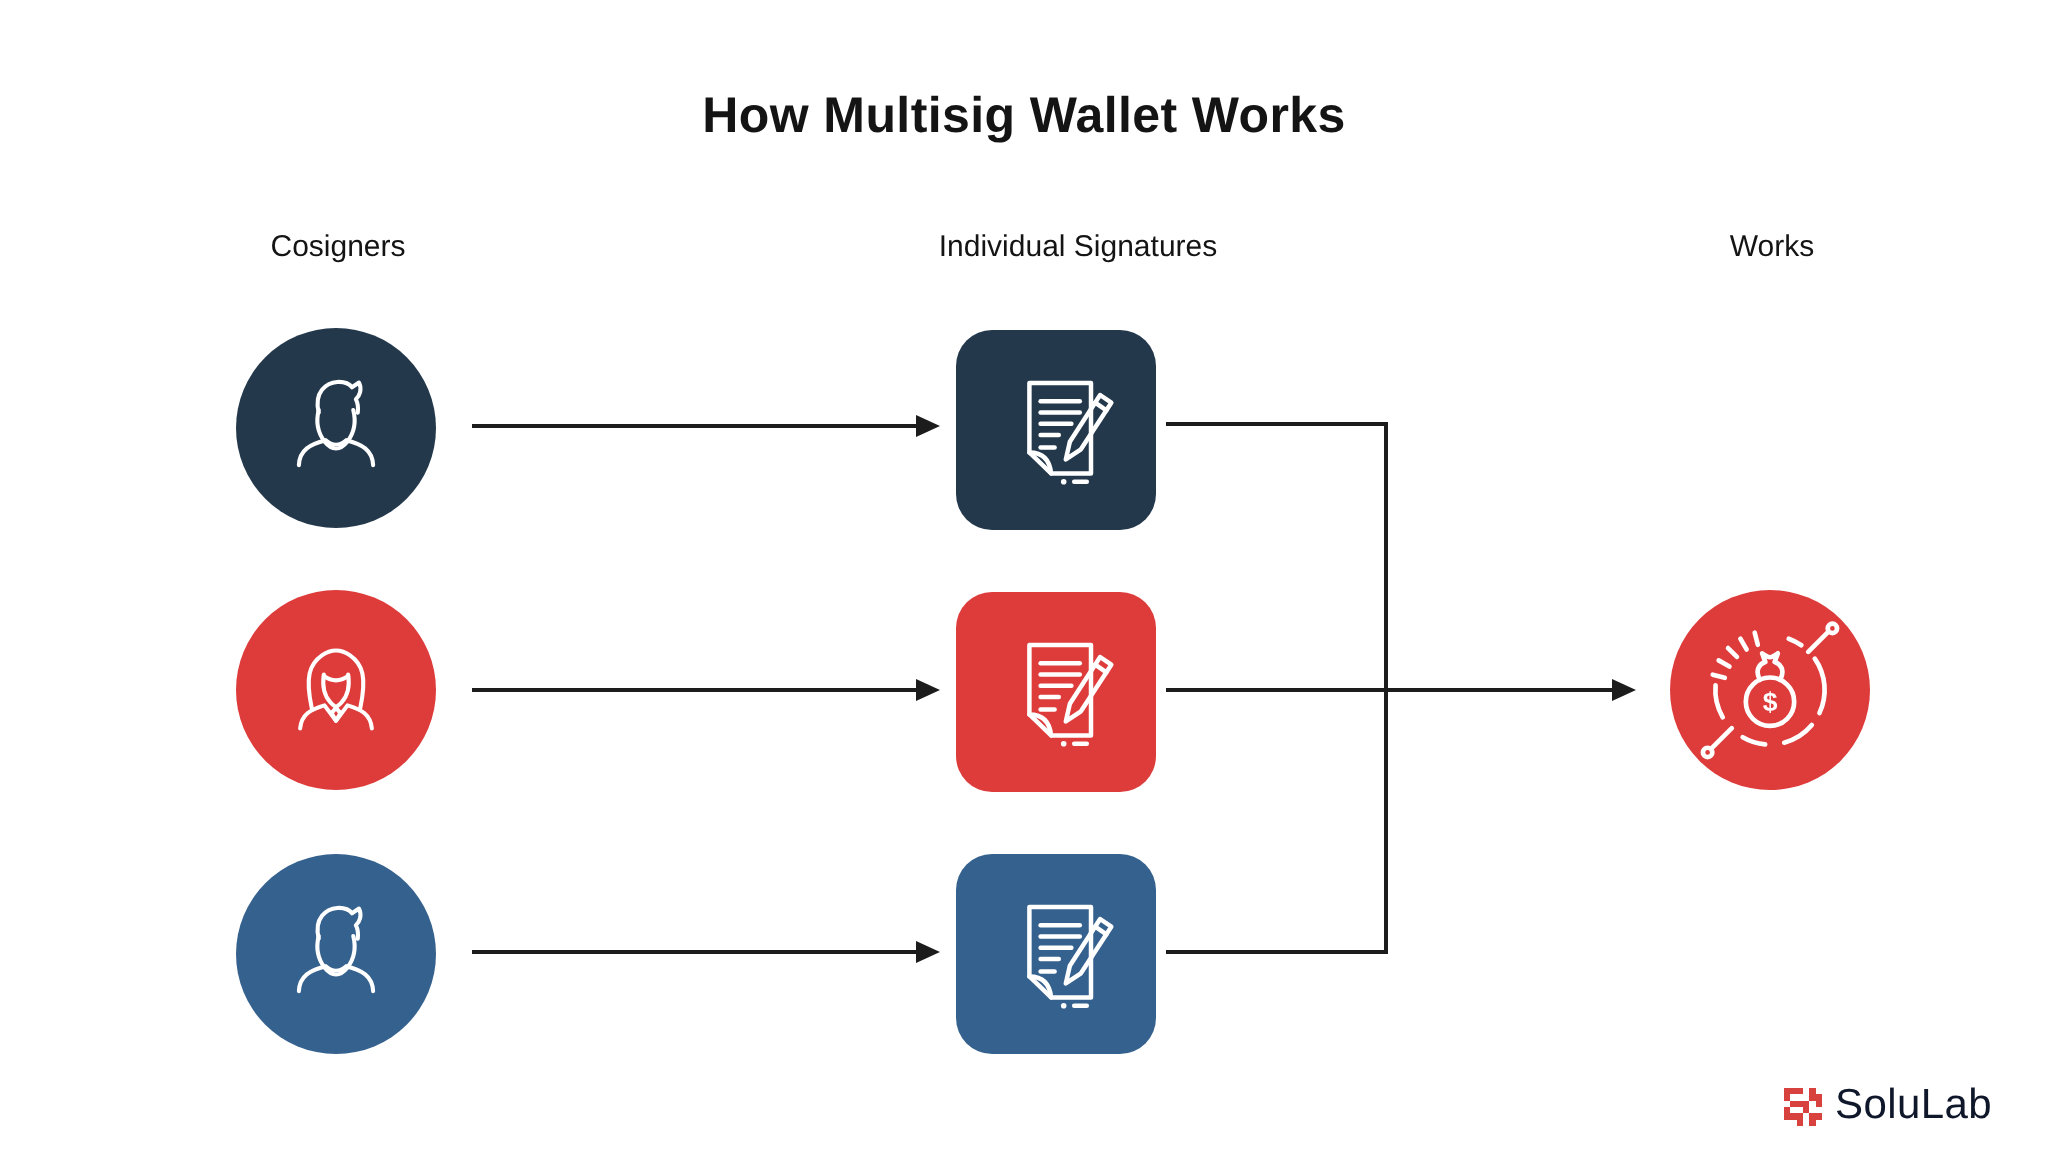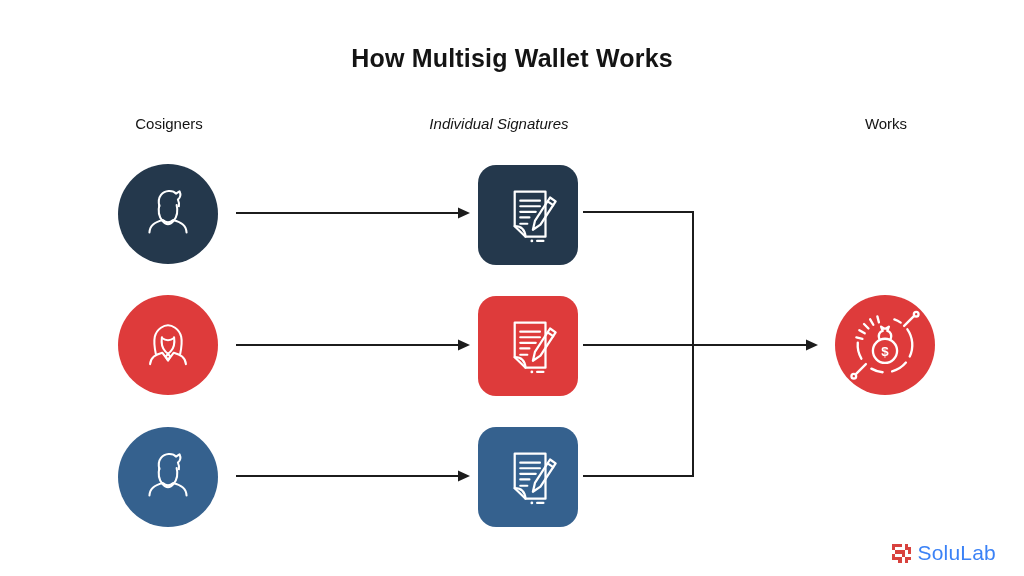--- a/index.html
+++ b/index.html
@@ -9,21 +9,21 @@
   }
   .title {
     position:absolute; top:44px; left:0; width:100%; text-align:center;
     font-size:25px; font-weight:700; color:#141414; letter-spacing:.2px;
   }
   .col-label {
     position:absolute; top:115px; transform:translateX(-50%);
     font-size:15px; color:#141414; white-space:nowrap;text-align:center;
   }
   .col-label.cosigners   { left:169px; }
-  .col-label.signatures  { left:499px;font-style:italic; }
+  .col-label.signatures  { left:539px; }
   .col-label.assets      { left:886px; }
 
   .node { position:absolute; width:100px; height:100px; display:flex; align-items:center; justify-content:center; }
   .circle { border-radius:50%; }
   .square { border-radius:18px; }
   .navy { background:#24384C; }
   .red  { background:#DE3B3B; }
   .blue { background:#35618E; }
 
   .avatar-1 { left:118px; top:164px; }
@@ -33,21 +33,21 @@
   .sig-2 { left:478px; top:296px; }
   .sig-3 { left:478px; top:427px; }
   .asset-node { left:835px; top:295px; }
 
   .overlay { position:absolute; left:0; top:0; width:1024px; height:576px; pointer-events:none; }
 
   .footer-logo {
     position:absolute; right:28px; bottom:8px; height:30px;
     display:flex; align-items:center; gap:7px;
   }
-  .brand-text { font-size:21px; font-weight:500; color:#3b82f6; letter-spacing:.2px; }
+  .brand-text { font-size:21px; font-weight:500; color:#0f172a; letter-spacing:.2px; }
   .hidden-defs { position:absolute; width:0; height:0; overflow:hidden; }
 </style>
 </head>
 <body>
 
 <div class="canvas">
 
   <svg class="hidden-defs" aria-hidden="true">
     <defs>
       <symbol id="icon-male" viewBox="0 0 100 100">

